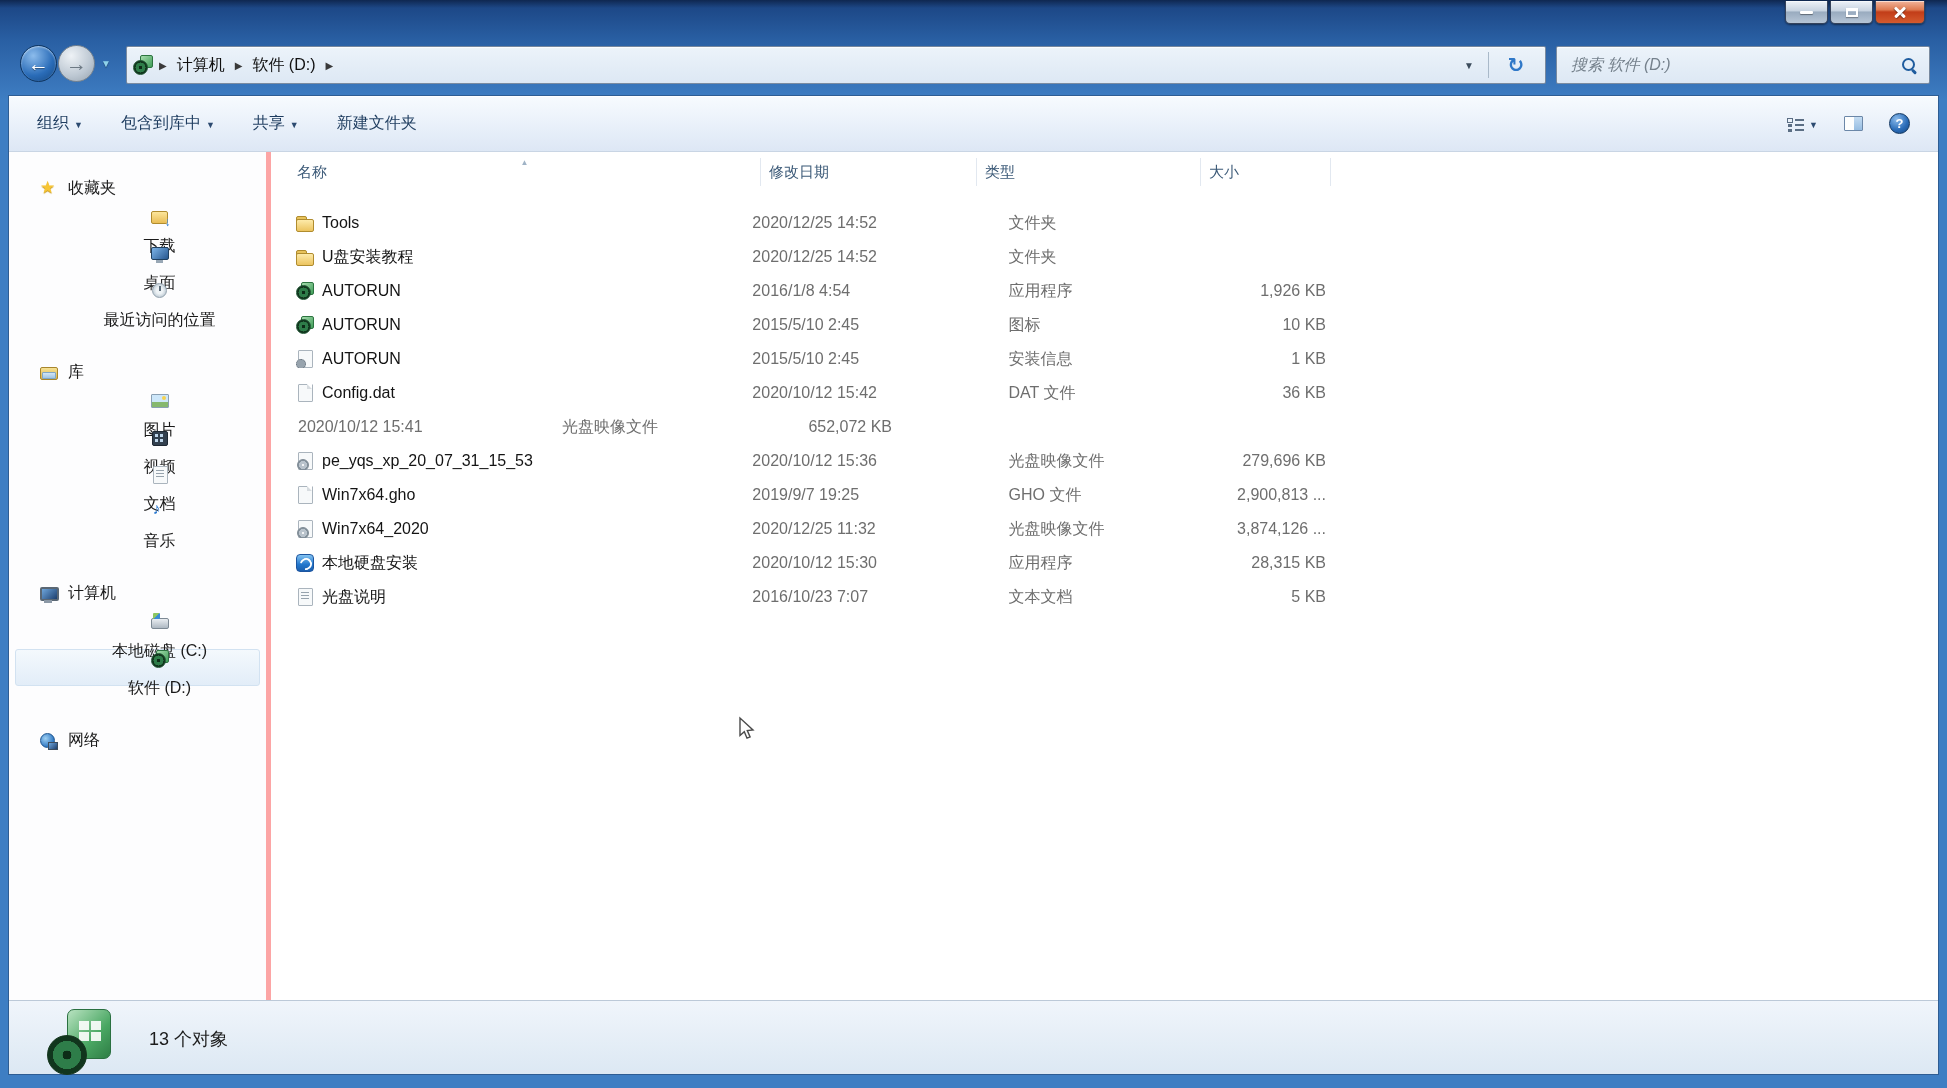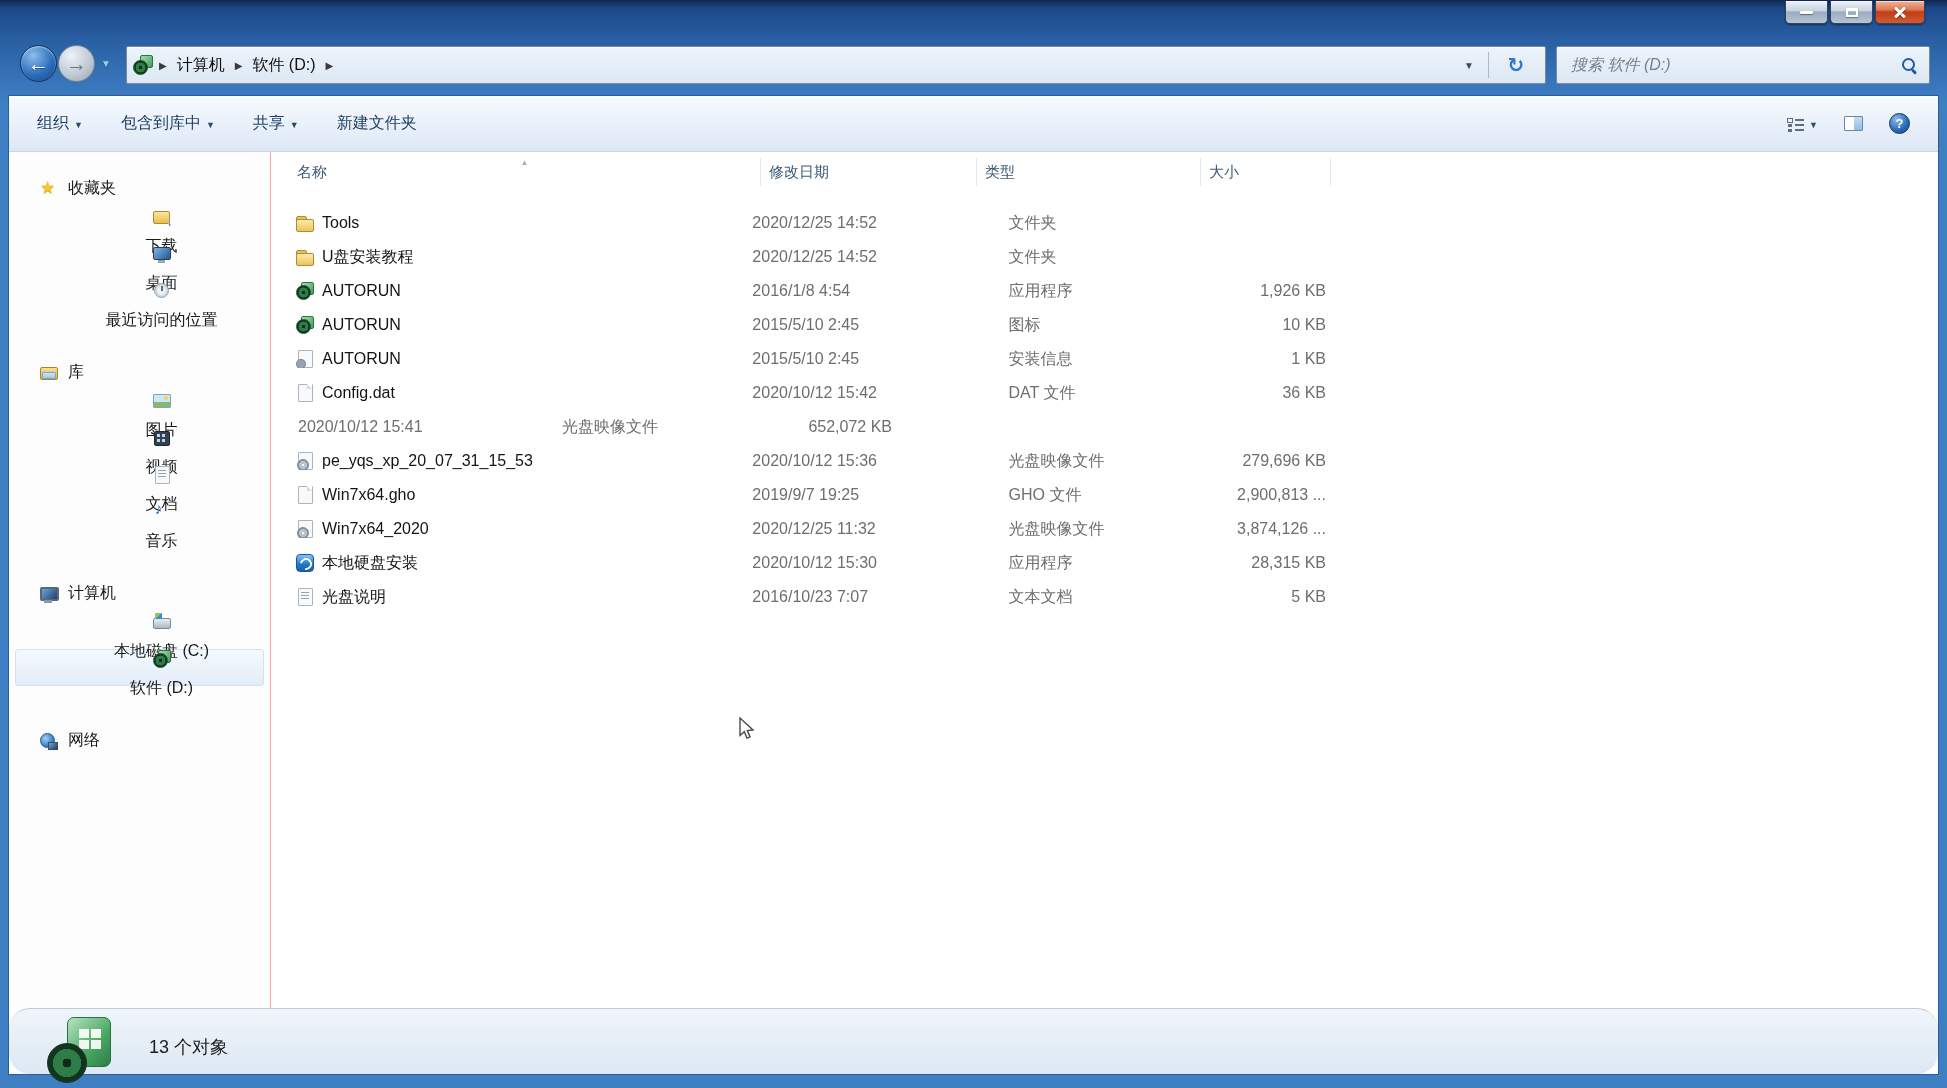--- a/index.html
+++ b/index.html
@@ -63,21 +63,21 @@
   .views-icon{width:17px;height:14px;position:relative;display:inline-block;}
   .views-icon::before{content:"";position:absolute;left:0;top:1px;width:4px;height:3px;border:1px solid #5b6e84;box-shadow:0 5px 0 -1px #5b6e84,0 10px 0 -1px #5b6e84;}
   .views-icon::after{content:"";position:absolute;left:8px;top:2px;width:9px;height:2px;background:#5b6e84;box-shadow:0 5px 0 #5b6e84,0 10px 0 #5b6e84;}
   .preview-icon{width:19px;height:15px;position:relative;display:inline-block;border:1px solid #6b87a8;background:#fdfefe;border-radius:1px;}
   .preview-icon::after{content:"";position:absolute;right:0;top:0;bottom:0;width:8px;background:linear-gradient(180deg,#c4dcf2,#96bde2);}
   .help-icon{width:21px;height:21px;border-radius:50%;background:radial-gradient(circle at 35% 28%,#8cbcec,#2a6cb8 58%,#16477f);border:1px solid #0f3560;
     color:#fff;font-size:13px;font-weight:bold;display:flex;align-items:center;justify-content:center;}
 
   
   .main{flex:1;display:flex;min-height:0;}
-  .sidebar{width:262px;flex:none;border-right:1px solid #fca5a5;padding-top:18px;background:#fdfdfe;overflow:hidden;}
+  .sidebar{width:262px;flex:none;border-right:5px solid #fca5a5;padding-top:18px;background:#fdfdfe;overflow:hidden;}
   .side-item{height:37px;display:flex;align-items:center;gap:10px;font-size:16px;color:#1a1a1a;cursor:default;margin:0 6px 0 0;border:1px solid transparent;border-radius:3px;}
   .side-item.lvl0{padding-left:30px;}
   .side-item.lvl1{padding-left:50px;flex-direction:column;}
   .side-item.gap{margin-top:36px;}
   .side-item.selected{background:linear-gradient(180deg,#f4f9fd,#e2edf8);border-color:#d2e2f1;margin-left:6px;}
   .side-item.selected.lvl1{padding-left:44px;}
 
   .filearea{flex:1;padding-left:18px;position:relative;overflow:hidden;background:#fff;}
   .list-header{height:40px;display:flex;align-items:center;position:relative;}
   .hcell{height:28px;line-height:28px;font-size:15px;color:#3c5a78;padding-left:8px;border-right:1px solid #e2e8f0;cursor:default;position:relative;}
@@ -90,21 +90,21 @@
   .rows{margin-top:14px;}
   .file-row{height:34px;display:flex;align-items:center;width:1046px;border:1px solid transparent;border-radius:2px;font-size:16px;cursor:default;}
   .file-row.selected{background:linear-gradient(180deg,#fcfdfe,#eef5fc);border-color:#b9d5eb;box-shadow:inset 0 0 0 1px rgba(255,255,255,.7);}
   .cell{white-space:nowrap;overflow:hidden;}
   .cell.c-name{width:472px;display:flex;align-items:center;gap:8px;padding-left:6px;color:#141414;}
   .cell.c-date{width:216px;color:#6e6e6e;padding-left:8px;}
   .cell.c-type{width:224px;color:#6e6e6e;padding-left:8px;margin-left:48px;}
   .cell.c-size{width:122px;color:#6e6e6e;text-align:right;padding-right:8px;}
 
   
-  .statusbar{height:66px;flex:none;border-top:1px solid #bcc9d8;background:linear-gradient(180deg,#f0f5fb,#dce8f3);display:flex;align-items:flex-start;border-radius:21px;}
+  .statusbar{height:74px;flex:none;border-top:1px solid #bcc9d8;background:linear-gradient(180deg,#f0f5fb,#dce8f3);display:flex;align-items:flex-start;}
   .status-icon{position:relative;width:66px;height:66px;margin:8px 0 0 38px;flex:none;}
   .si-box{position:absolute;right:2px;top:0;width:44px;height:50px;border-radius:7px;
     background:linear-gradient(135deg,#b9e3c1,#4aa763 60%,#2e7d45);border:1px solid #2a7040;}
   .si-flag{position:absolute;right:12px;top:12px;width:22px;height:20px;
     background:
       linear-gradient(#fff,#fff) 0 0/10px 9px no-repeat,
       linear-gradient(#fff,#fff) 12px 0/10px 9px no-repeat,
       linear-gradient(#fff,#fff) 0 11px/10px 9px no-repeat,
       linear-gradient(#fff,#fff) 12px 11px/10px 9px no-repeat;opacity:.9;}
   .si-disc{position:absolute;left:0;bottom:0;width:40px;height:40px;border-radius:50%;border:1px solid #16371f;

